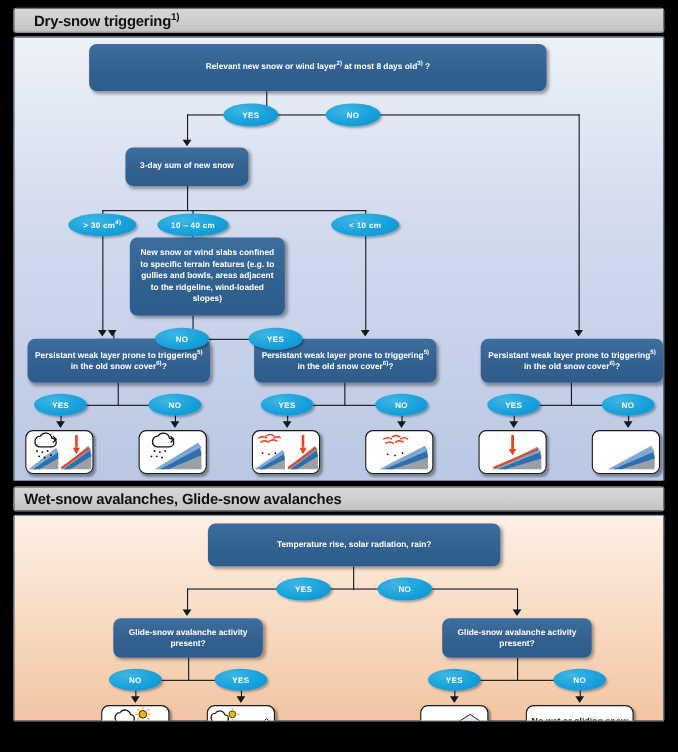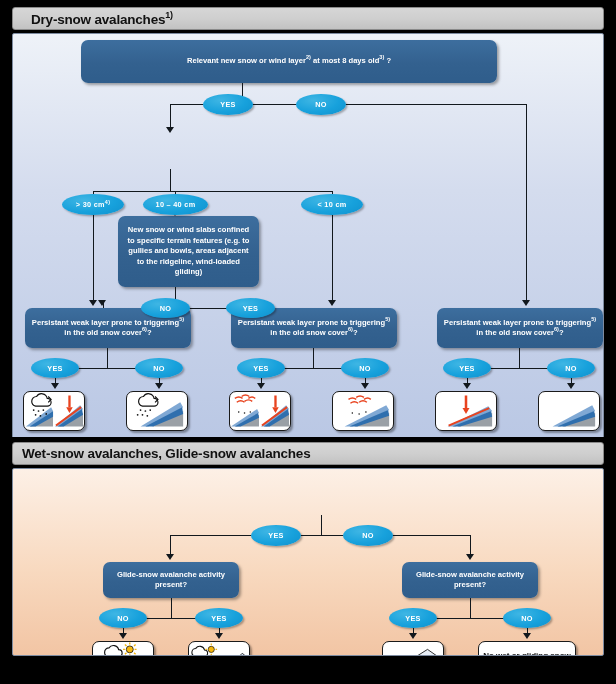--- a/index.html
+++ b/index.html
@@ -88,21 +88,21 @@
     border-top: 6px solid #12181d;
   }
 </style>
 </head>
 <body>
 
 <div id="root">
 
   <div class="panel" id="panel-dry">
     <div class="panel-title">
-      <span><span>Dry-snow avalanches</span><sup style="font-size:9px">1)</sup></span>
+      <span><span>Dry-snow triggering</span><sup style="font-size:9px">1)</sup></span>
     </div>
     <div class="panel-body" id="body-dry">
       <div class="flow">
 
         <div class="box" style="left:68px; top:6px; width:416px; height:43px;">
           <span><span>Relevant new snow or wind layer</span><sup>2)</sup><span> at most 8 days old</span><sup>3)</sup><span>  ?</span></span>
         </div>
 
         <div class="ln lnv" style="left:229px; top:49px; height:22px;"></div>
 
@@ -114,20 +114,23 @@
         <div class="pill" style="left:283px; top:60px; width:50px; height:21px;">
           <span>NO</span>
         </div>
 
         <div class="ln lnv" style="left:157px; top:70px; height:26px;"></div>
         <div class="arw" style="left:153px; top:93px;"></div>
 
         <div class="ln lnv" style="left:513px; top:70px; height:200px;"></div>
         <div class="arw" style="left:509px; top:266px;"></div>
 
+        <div class="box" style="left:101px; top:100px; width:112px; height:35px;">
+          <span>3-day sum of new snow</span>
+        </div>
 
         <div class="ln lnv" style="left:157px; top:135px; height:23px;"></div>
 
         <div class="ln lnh" style="left:80px; top:157px; width:240px;"></div>
 
         <div class="pill" style="left:49px; top:160px; width:62px; height:21px;">
           <span><span>&gt; 30 cm</span><sup>4)</sup></span>
         </div>
         <div class="pill" style="left:130px; top:160px; width:65px; height:21px;">
           <span>10 – 40 cm</span>
@@ -139,21 +142,21 @@
         <div class="ln lnv" style="left:80px; top:157px; height:113px;"></div>
         <div class="arw" style="left:76px; top:266px;"></div>
 
         <div class="ln lnv" style="left:162px; top:157px; height:22px;"></div>
         <div class="arw" style="left:158px; top:176px;"></div>
 
         <div class="ln lnv" style="left:319px; top:157px; height:113px;"></div>
         <div class="arw" style="left:315px; top:266px;"></div>
 
         <div class="box" style="left:105px; top:182px; width:141px; height:71px;">
-          <span>New snow or wind slabs confined to specific terrain features (e.g. to gullies and bowls, areas adjacent to the ridgeline, wind-loaded gliding)</span>
+          <span>New snow or wind slabs confined to specific terrain features (e.g. to gullies and bowls, areas adjacent to the ridgeline, wind-loaded slopes)</span>
         </div>
 
         <div class="ln lnv" style="left:162px; top:253px; height:22px;"></div>
         <div class="ln lnh" style="left:77px; top:250px; width:0px;"></div>
         <div class="ln lnh" style="left:76px; top:274px; width:86px;"></div>
         <div class="ln lnh" style="left:162px; top:274px; width:78px;"></div>
 
         <div class="pill" style="left:128px; top:264px; width:49px; height:20px;">
           <span>NO</span>
         </div>
@@ -827,20 +830,23 @@
     </div>
   </div>
 
   <div class="panel" id="panel-wet">
     <div class="panel-title">
       <span>Wet-snow avalanches, Glide-snow avalanches</span>
     </div>
     <div class="panel-body" id="body-wet">
       <div class="flow">
 
+        <div class="box" style="left:176px; top:7px; width:266px; height:39px;">
+          <span>Temperature rise, solar radiation, rain?</span>
+        </div>
 
         <div class="ln lnv" style="left:308px; top:46px; height:21px;"></div>
         <div class="ln lnh" style="left:157px; top:66px; width:300px;"></div>
 
         <div class="pill" style="left:238px; top:56px; width:50px; height:21px;">
           <span>YES</span>
         </div>
         <div class="pill" style="left:330px; top:56px; width:50px; height:21px;">
           <span>NO</span>
         </div>

